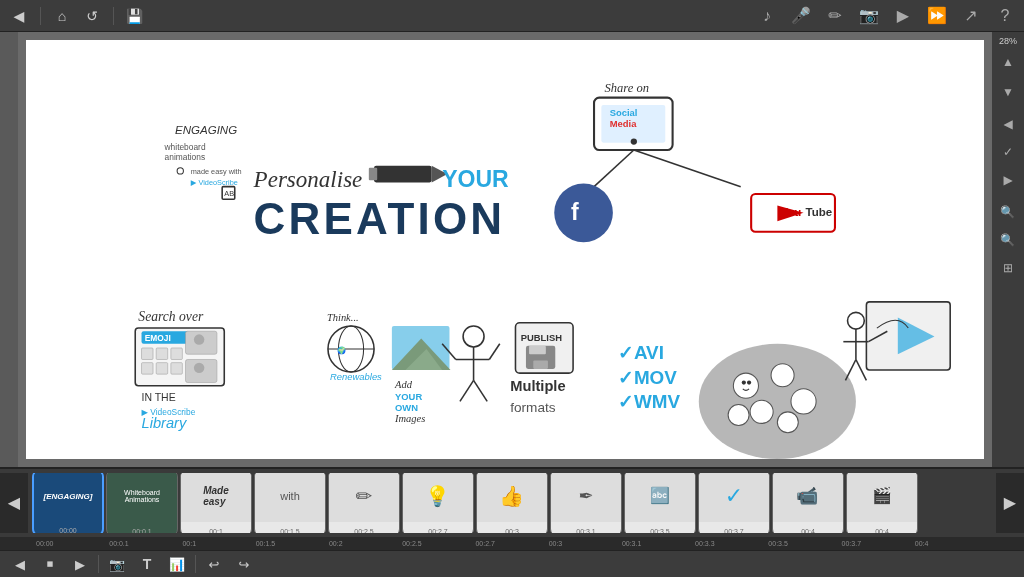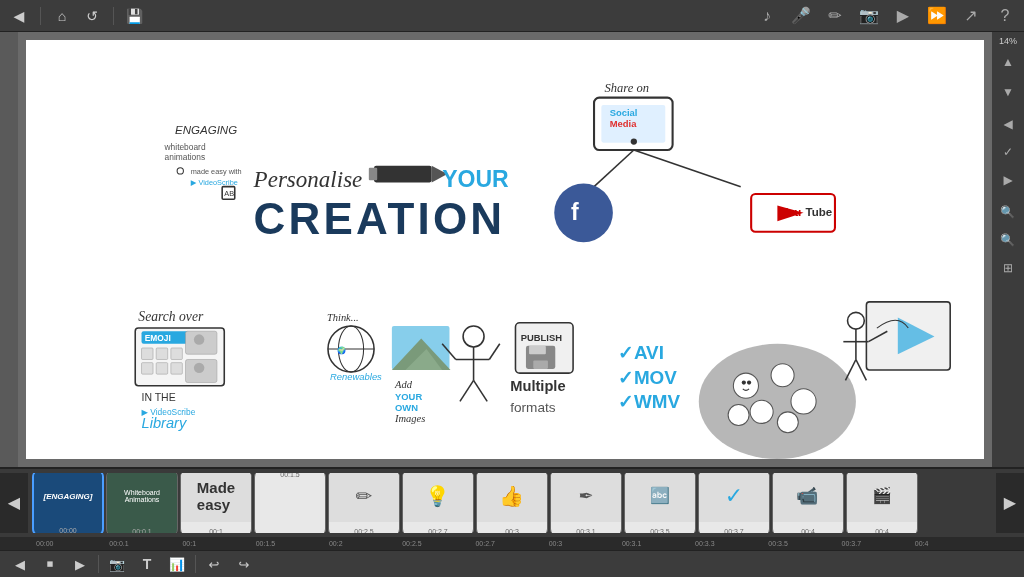--- a/index.html
+++ b/index.html
@@ -357,21 +357,21 @@
         <line x1="770" y1="305" x2="780" y2="325" stroke="#333" stroke-width="1.5"></line>
 
         <line x1="782" y1="288" x2="800" y2="278" stroke="#333" stroke-width="1.5"></line>
 
         <path d="M790,275 Q810,260 820,275" stroke="#333" stroke-width="1" fill="none"></path>
       </svg>
     </div>
   </div>
 
   <div id="right-sidebar">
-    <div id="zoom-label">14%</div>
+    <div id="zoom-label">28%</div>
     <button class="sidebar-btn">▲</button>
     <button class="sidebar-btn" style="margin-top:2px;">▼</button>
     <button class="sidebar-btn" style="margin-top:4px;">◀</button>
     <button class="sidebar-btn">✓</button>
     <button class="sidebar-btn">▶</button>
     <button class="sidebar-btn" style="margin-top:4px;">🔍</button>
     <button class="sidebar-btn">🔍</button>
     <button class="sidebar-btn">⊞</button>
   </div>
 </div>
@@ -385,25 +385,26 @@
         <div class="tl-preview" style="background:#1a4a7a; color:white; font-size:8px; font-weight:bold; font-style:italic;">[ENGAGING]</div>
         <div class="tl-label" style="color:#aaa; font-size:7px;">00:00</div>
       </div>
 
       <div class="timeline-item" style="background:#3a5a4a;">
         <div class="tl-preview" style="background:#3a5a4a; color:white; font-size:7px; text-align:center;">Whiteboard<br>Animations</div>
         <div class="tl-label" style="color:#aaa;">00:0.1</div>
       </div>
 
       <div class="timeline-item" style="background:#e8e8e8;">
-        <div class="tl-preview" style="background:#ddd; color:#333; font-size:15px; font-weight:bold;">Made<br>easy</div>
+        <div class="tl-preview" style="background:#ddd; color:#333; font-size:10px; font-style:italic; font-weight:bold;">Made<br>easy</div>
         <div class="tl-label" style="color:#666;">00:1</div>
       </div>
 
       <div class="timeline-item" style="background:#e8e8e8;">
+        <div class="tl-preview" style="background:#ddd; color:#555; font-size:11px;">with</div>
         <div class="tl-label" style="color:#666;">00:1.5</div>
       </div>
 
 
       <div class="timeline-item" style="background:#e8e8e8;">
         <div class="tl-preview" style="background:#ddd; color:#555; font-size:20px;">✏</div>
         <div class="tl-label" style="color:#666;">00:2.5</div>
       </div>
 
       <div class="timeline-item" style="background:#e8e8e8;">

